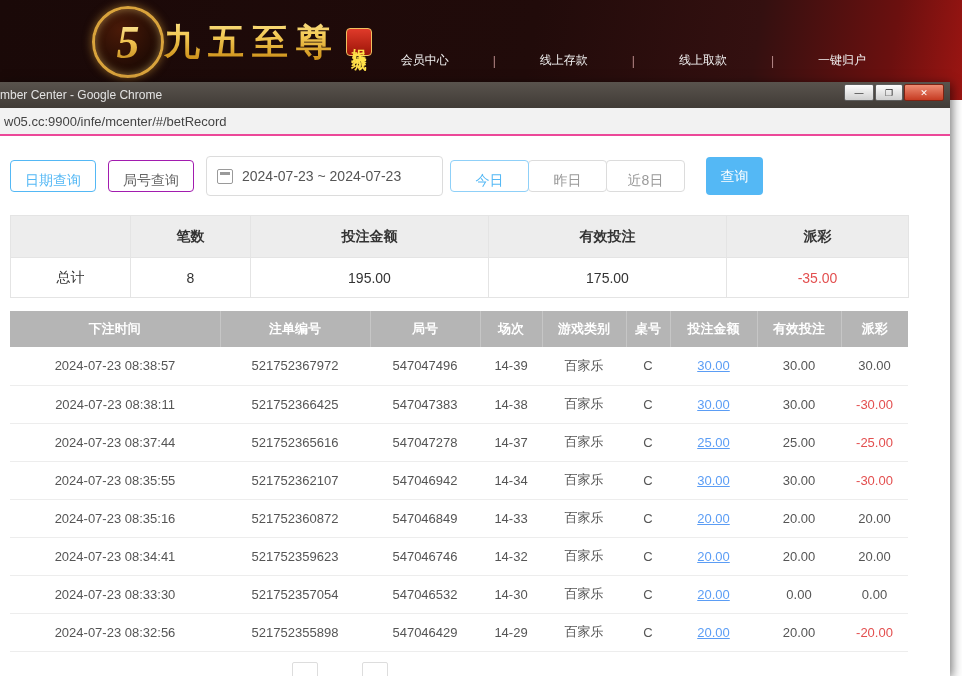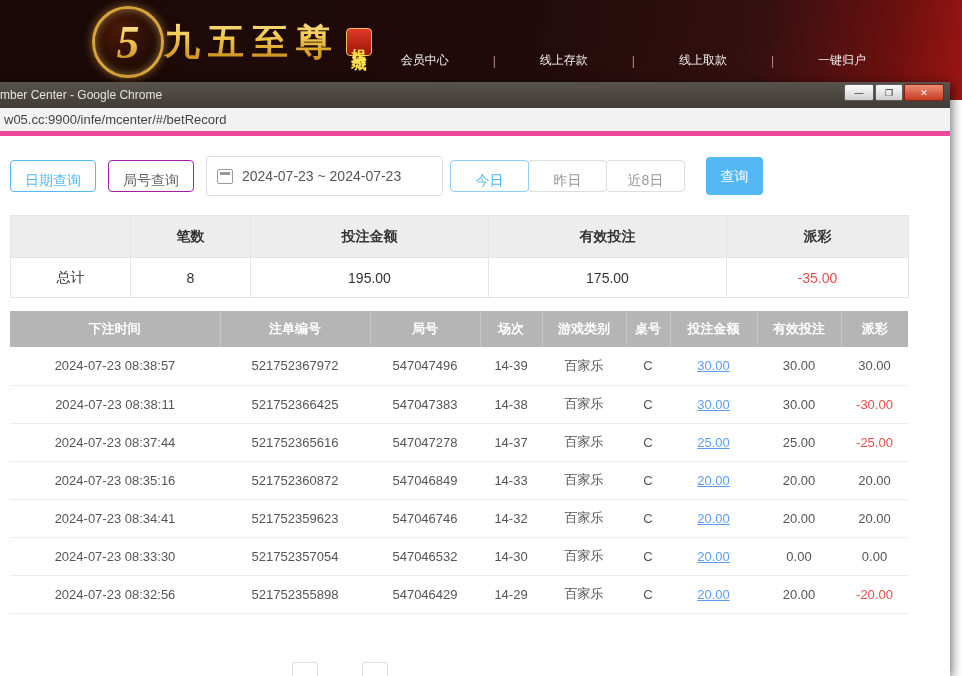--- a/index.html
+++ b/index.html
@@ -37,21 +37,21 @@
     box-shadow:2px 2px 10px rgba(0,0,0,.55); background:#fff; }
   .titlebar { height:26px; background:linear-gradient(180deg,#59534d,#403b36);
     display:flex; align-items:center; color:#e3e3e3; font-size:12px; position:relative; }
   .win-buttons { position:absolute; right:6px; top:2px; display:flex; }
   .win-btn { height:17px; margin-left:1px; border:1px solid #5d5d5d; border-radius:2px;
     display:flex; align-items:center; justify-content:center; font-size:9px; color:#222;
     background:linear-gradient(180deg,#fdfdfd,#cfcfcf); cursor:pointer; }
   .win-btn.min { width:30px; }
   .win-btn.max { width:28px; }
   .win-btn.close { width:40px; background:linear-gradient(180deg,#ee8d74,#c63b22); color:#fff; border-color:#7e2212; }
-  .urlbar { height:28px; background:#f2f2f2; border-bottom:5px solid #ec4899;
+  .urlbar { height:28px; background:#f2f2f2; border-bottom:2px solid #ec4899;
     display:flex; align-items:center; font-size:13px; color:#444; padding-left:4px; }
 
   
   .content { position:relative; height:540px; background:#fff; overflow:hidden; }
 
   .filter-bar { display:flex; align-items:center; padding:20px 0 0 10px; }
   .fbtn { height:32px; line-height:38px; text-align:center; font-size:14px; border-radius:4px;
     background:#fff; cursor:pointer; }
   .btn-date-query { width:86px; border:1px solid #54b8f5; color:#54b8f5; margin-right:12px; }
   .btn-round-query { width:86px; border:1px solid #a21caf; color:#666; margin-right:12px; }
@@ -213,20 +213,31 @@
           <td>521752365616</td>
           <td>547047278</td>
           <td>14-37</td>
           <td>百家乐</td>
           <td>C</td>
           <td><a class="amount">25.00</a></td>
           <td>25.00</td>
           <td class="neg">-25.00</td>
         </tr>
         <tr>
+          <td>2024-07-23 08:35:55</td>
+          <td>521752362107</td>
+          <td>547046942</td>
+          <td>14-34</td>
+          <td>百家乐</td>
+          <td>C</td>
+          <td><a class="amount">30.00</a></td>
+          <td>30.00</td>
+          <td class="neg">-30.00</td>
+        </tr>
+        <tr>
           <td>2024-07-23 08:35:16</td>
           <td>521752360872</td>
           <td>547046849</td>
           <td>14-33</td>
           <td>百家乐</td>
           <td>C</td>
           <td><a class="amount">20.00</a></td>
           <td>20.00</td>
           <td>20.00</td>
         </tr>

